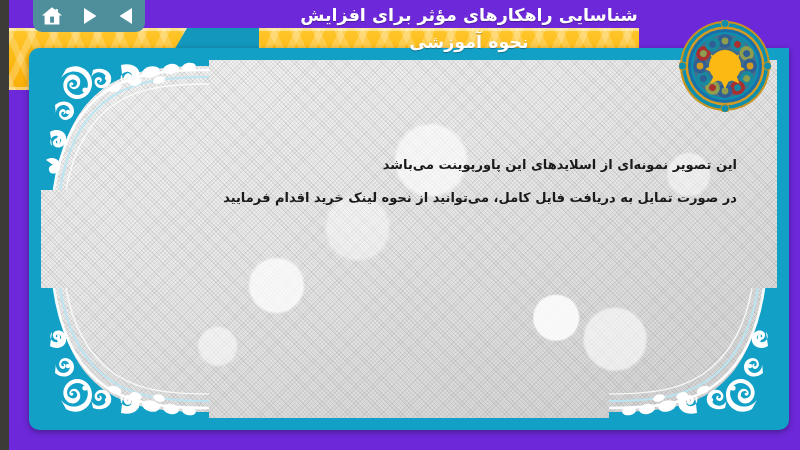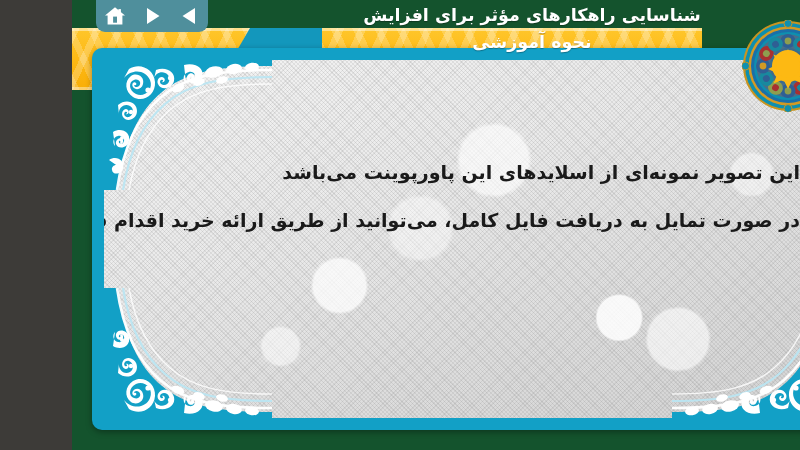--- a/index.html
+++ b/index.html
@@ -3,23 +3,24 @@
 <meta charset="utf-8">
 <style>
   html,body{margin:0;padding:0;}
   body{
     width:800px;height:450px;overflow:hidden;
     background:#3d3b38;
     font-family:"DejaVu Sans","Liberation Sans",sans-serif;
   }
 
   #slide{
-    position:relative;width:728px;height:450px;
-    background:#14532d;
+    position:relative;width:784px;height:450px;
+    background:#6d28d9;
     overflow:hidden;
+    padding-left:7px;
   }
 
   
   #nav-bar{
     position:absolute;left:24px;top:-10px;
     width:112px;height:42px;
     background:#4f8f9c;
     border-radius:9px;
     display:flex;align-items:flex-end;justify-content:space-around;
     padding-bottom:3px;box-sizing:border-box;
@@ -131,21 +132,21 @@
   #corner-bl{left:0;bottom:0;transform:scaleY(-1);}
   #corner-br{right:0;bottom:0;transform:scale(-1,-1);}
 
   
   #body-text{
     position:absolute;
     left:60px;right:40px;top:88px;
     direction:rtl;
     text-align:right;
     color:#1a1a1a;
-    font-size:19px;
+    font-size:13px;
     line-height:2.54;
     font-weight:700;
     z-index:5;
     letter-spacing:-.15px;
   }
   #body-text p{margin:0;white-space:nowrap;}
 </style>
 </head>
 <body>
 
@@ -302,21 +303,21 @@
             <circle cx="18" cy="78" r="2"></circle>
             <ellipse cx="95" cy="22" rx="6" ry="3.6" transform="rotate(-18 95 22)"></ellipse>
             <ellipse cx="74" cy="28" rx="6.5" ry="3.8" transform="rotate(-22 74 28)"></ellipse>
             <ellipse cx="118" cy="20" rx="6" ry="3.5" transform="rotate(-14 118 20)"></ellipse>
           </g>
         </svg>
       </div>
 
       <div id="body-text">
         <p>این تصویر نمونه‌ای از اسلایدهای این پاورپوینت می‌باشد</p>
-        <p>در صورت تمایل به دریافت فایل کامل، می‌توانید از طریق ارائه خرید اقدام فرمایید</p>
+        <p>در صورت تمایل به دریافت فایل کامل، می‌توانید از نحوه لینک خرید اقدام فرمایید</p>
       </div>
 
     </div>
   </div>
 
   <div id="medallion">
     <svg width="92" height="92" viewBox="0 0 92 92" aria-hidden="true">
       <circle cx="46" cy="46" r="45" fill="#C8941F"></circle>
       <circle cx="46" cy="46" r="43" fill="#0E8FAF"></circle>
       <circle cx="46" cy="46" r="39.5" fill="#D39A24"></circle>

